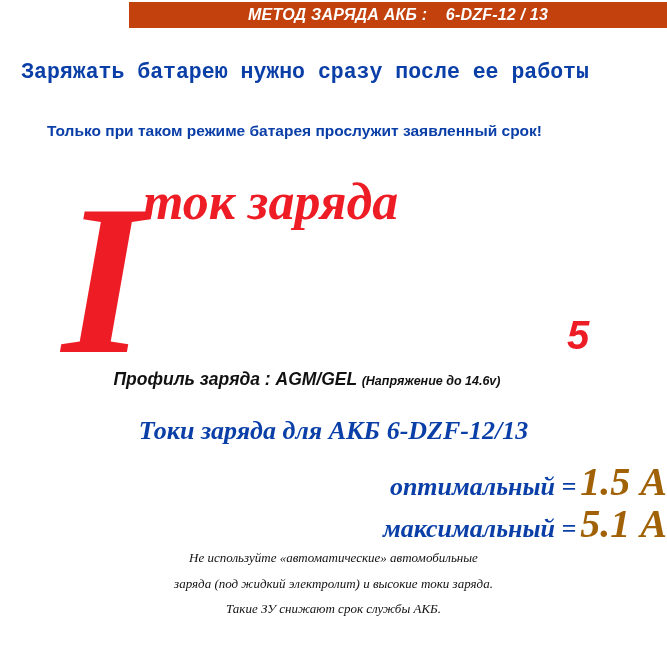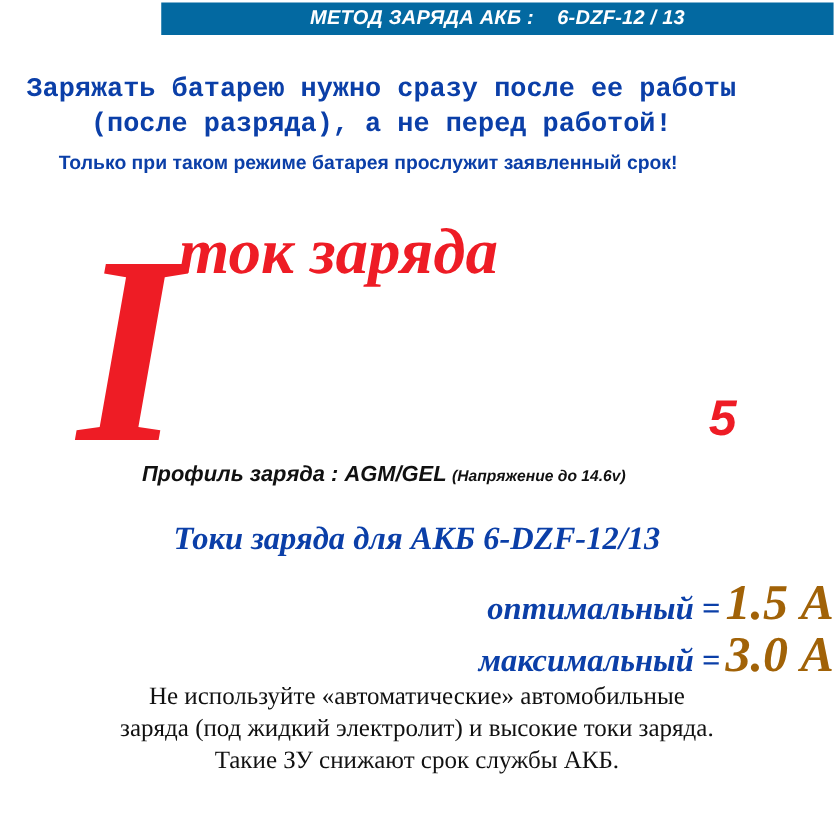--- a/index.html
+++ b/index.html
@@ -20,21 +20,21 @@
     position: relative;
   }
 
   
   .banner {
     position: absolute;
     left: 129px;
     top: 2px;
     width: 538px;
     height: 26px;
-    background: #0369a1;
+    background: #c2410c;
   }
   .banner-text {
     position: absolute;
     left: 0;
     top: 0;
     width: 538px;
     height: 26px;
     line-height: 26px;
     color: #ffffff;
     font-weight: bold;
@@ -183,37 +183,37 @@
 
   
   .footer {
     position: absolute;
     left: 0;
     top: 545px;
     width: 667px;
     text-align: center;
     color: #111111;
     font-family: "Liberation Serif", serif;
-    font-size: 20px;
+    font-style: italic;
+    font-size: 13px;
     line-height: 25.5px;
   }
   .footer span { display: block; }
 </style>
 </head>
 <body>
 
 <div class="page">
 
   <div class="banner">
     <div class="banner-text">МЕТОД ЗАРЯДА АКБ :    6-DZF-12 / 13</div>
   </div>
 
   <div class="headline">
     <span>Заряжать батарею нужно сразу после ее работы</span>
-    <span class="l2">(после разряда), а не перед работой!</span>
   </div>
   <div class="subline">Только при таком режиме батарея прослужит заявленный срок!</div>
 
   <div class="formula">
     <div class="big-i">I</div>
     <div class="tok-zaryada">ток заряда</div>
     <div class="sub5">5</div>
   </div>
 
   <div class="profile">
@@ -223,21 +223,21 @@
 
   <div class="currents-title">Токи заряда для АКБ 6-DZF-12/13</div>
 
   <div class="row opt">
     <span class="lbl">оптимальный =</span>
     <span class="val">1.5 А</span>
   </div>
 
   <div class="row max">
     <span class="lbl">максимальный =</span>
-    <span class="val">3.0 А</span>
+    <span class="val">5.1 А</span>
   </div>
 
   <div class="footer">
     <span>Не используйте «автоматические» автомобильные</span>
     <span>заряда (под жидкий электролит) и высокие токи заряда.</span>
     <span>Такие ЗУ снижают срок службы АКБ.</span>
   </div>
 
 </div>
 

